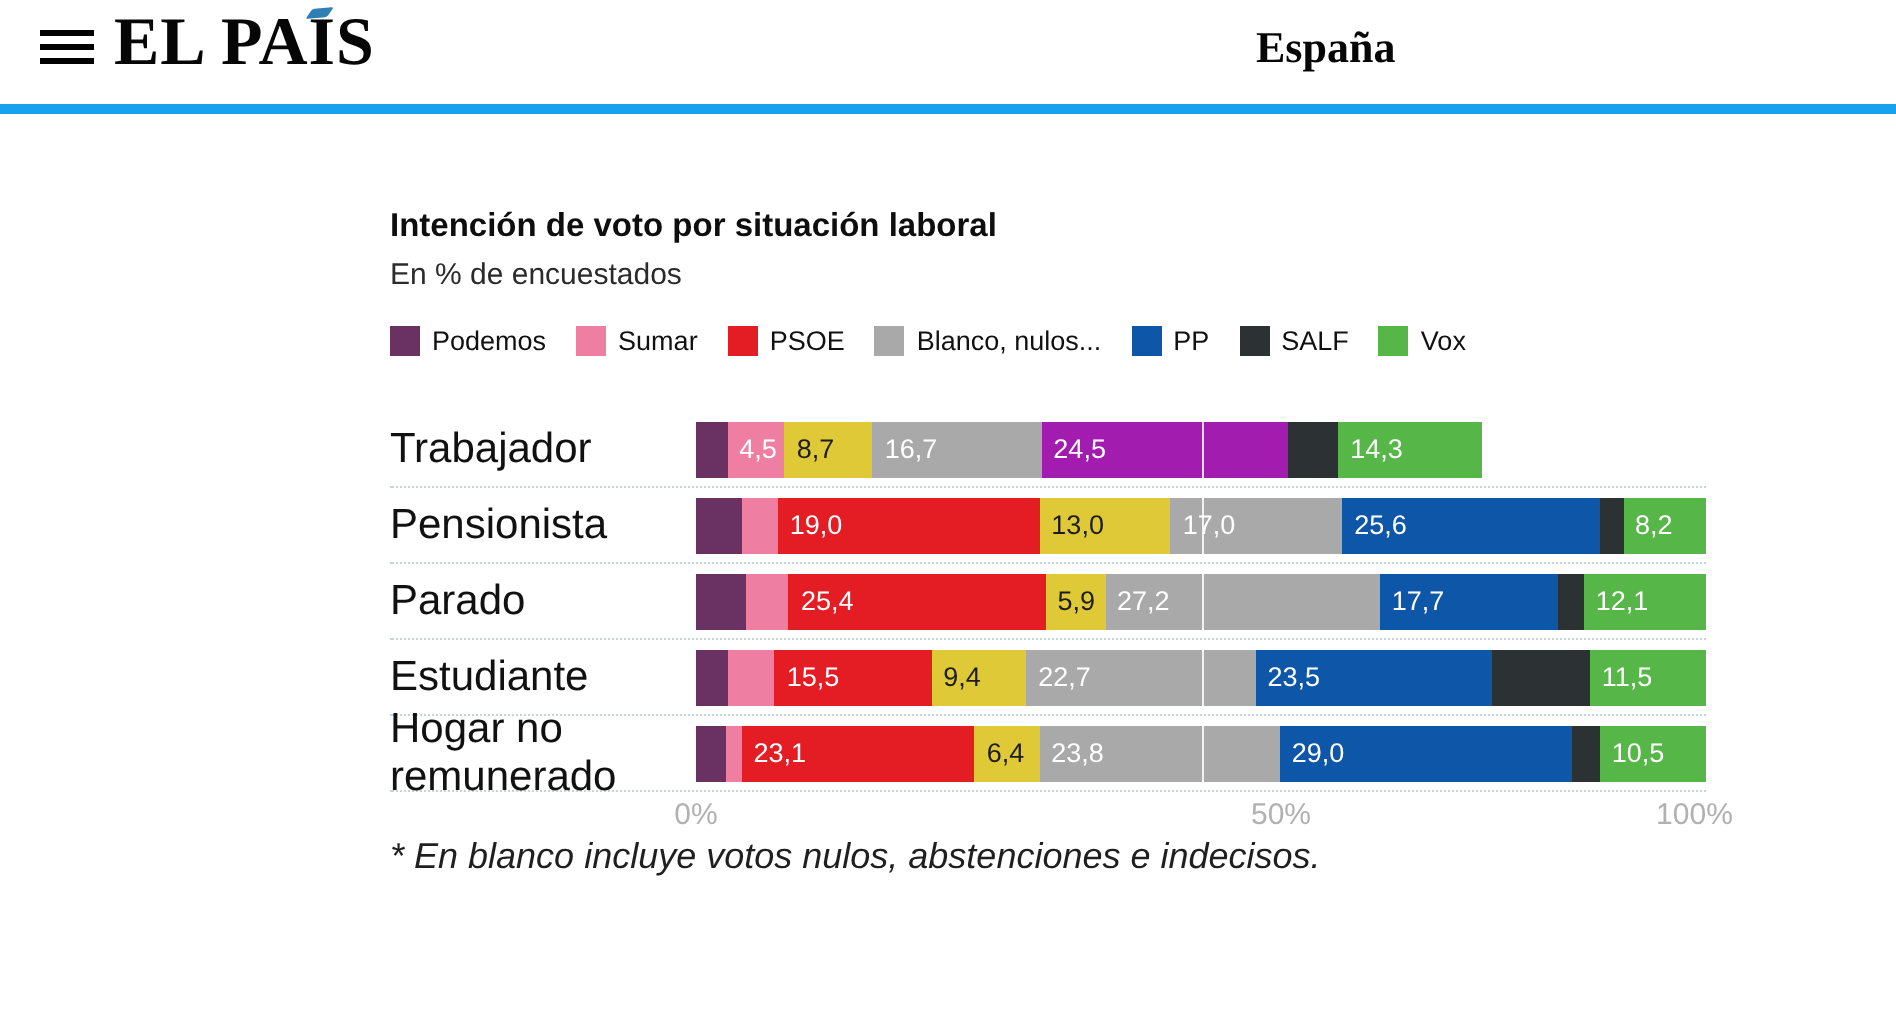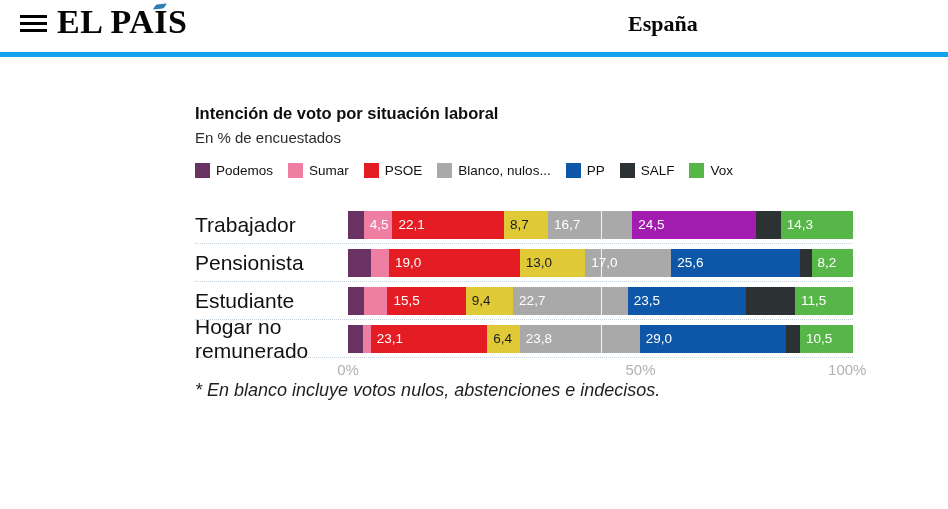--- a/index.html
+++ b/index.html
@@ -105,23 +105,20 @@
     </div>
 
   <div class="rows" id="rows">
       <div class="row">
         <div class="row-label">Trabajador</div>
         <div class="bar">
           <div class="seg" style="width: 3.1%; background: rgb(106, 49, 99);"></div>
           <div class="seg" style="width: 5.7%; background: rgb(238, 127, 163);">
             <span class="val">4,5</span>
           </div>
-          <div class="seg" style="width: 22.1%; background: rgb(228, 28, 36);">
-            <span class="val">22,1</span>
-          </div>
           <div class="seg dark" style="width: 8.7%; background: rgb(224, 201, 54);">
             <span class="val">8,7</span>
           </div>
           <div class="seg" style="width: 16.7%; background: rgb(169, 169, 169);">
             <span class="val">16,7</span>
           </div>
           <div class="seg" style="width: 24.5%; background: #a21caf;">
             <span class="val">24,5</span>
           </div>
           <div class="seg" style="width: 4.9%; background: rgb(44, 49, 51);"></div>
@@ -144,20 +141,44 @@
           </div>
           <div class="seg" style="width: 17%; background: rgb(169, 169, 169);">
             <span class="val">17,0</span>
           </div>
           <div class="seg" style="width: 25.6%; background: rgb(14, 87, 168);">
             <span class="val">25,6</span>
           </div>
           <div class="seg" style="width: 2.2%; background: rgb(44, 49, 51);"></div>
           <div class="seg" style="width: 8.2%; background: rgb(87, 182, 72);">
             <span class="val">8,2</span>
+          </div>
+          <div class="gridline-50" style="left: 50%;"></div>
+        </div>
+      </div>
+      <div class="row">
+        <div class="row-label">Parado</div>
+        <div class="bar">
+          <div class="seg" style="width: 5%; background: rgb(106, 49, 99);"></div>
+          <div class="seg" style="width: 4.2%; background: rgb(238, 127, 163);"></div>
+          <div class="seg" style="width: 25.4%; background: rgb(228, 28, 36);">
+            <span class="val">25,4</span>
+          </div>
+          <div class="seg dark" style="width: 5.9%; background: rgb(224, 201, 54);">
+            <span class="val">5,9</span>
+          </div>
+          <div class="seg" style="width: 27.2%; background: rgb(169, 169, 169);">
+            <span class="val">27,2</span>
+          </div>
+          <div class="seg" style="width: 17.7%; background: rgb(14, 87, 168);">
+            <span class="val">17,7</span>
+          </div>
+          <div class="seg" style="width: 2.5%; background: rgb(44, 49, 51);"></div>
+          <div class="seg" style="width: 12.1%; background: rgb(87, 182, 72);">
+            <span class="val">12,1</span>
           </div>
           <div class="gridline-50" style="left: 50%;"></div>
         </div>
       </div>
       <div class="row">
         <div class="row-label">Estudiante</div>
         <div class="bar">
           <div class="seg" style="width: 3.2%; background: rgb(106, 49, 99);"></div>
           <div class="seg" style="width: 4.6%; background: rgb(238, 127, 163);"></div>
           <div class="seg" style="width: 15.5%; background: rgb(228, 28, 36);">

